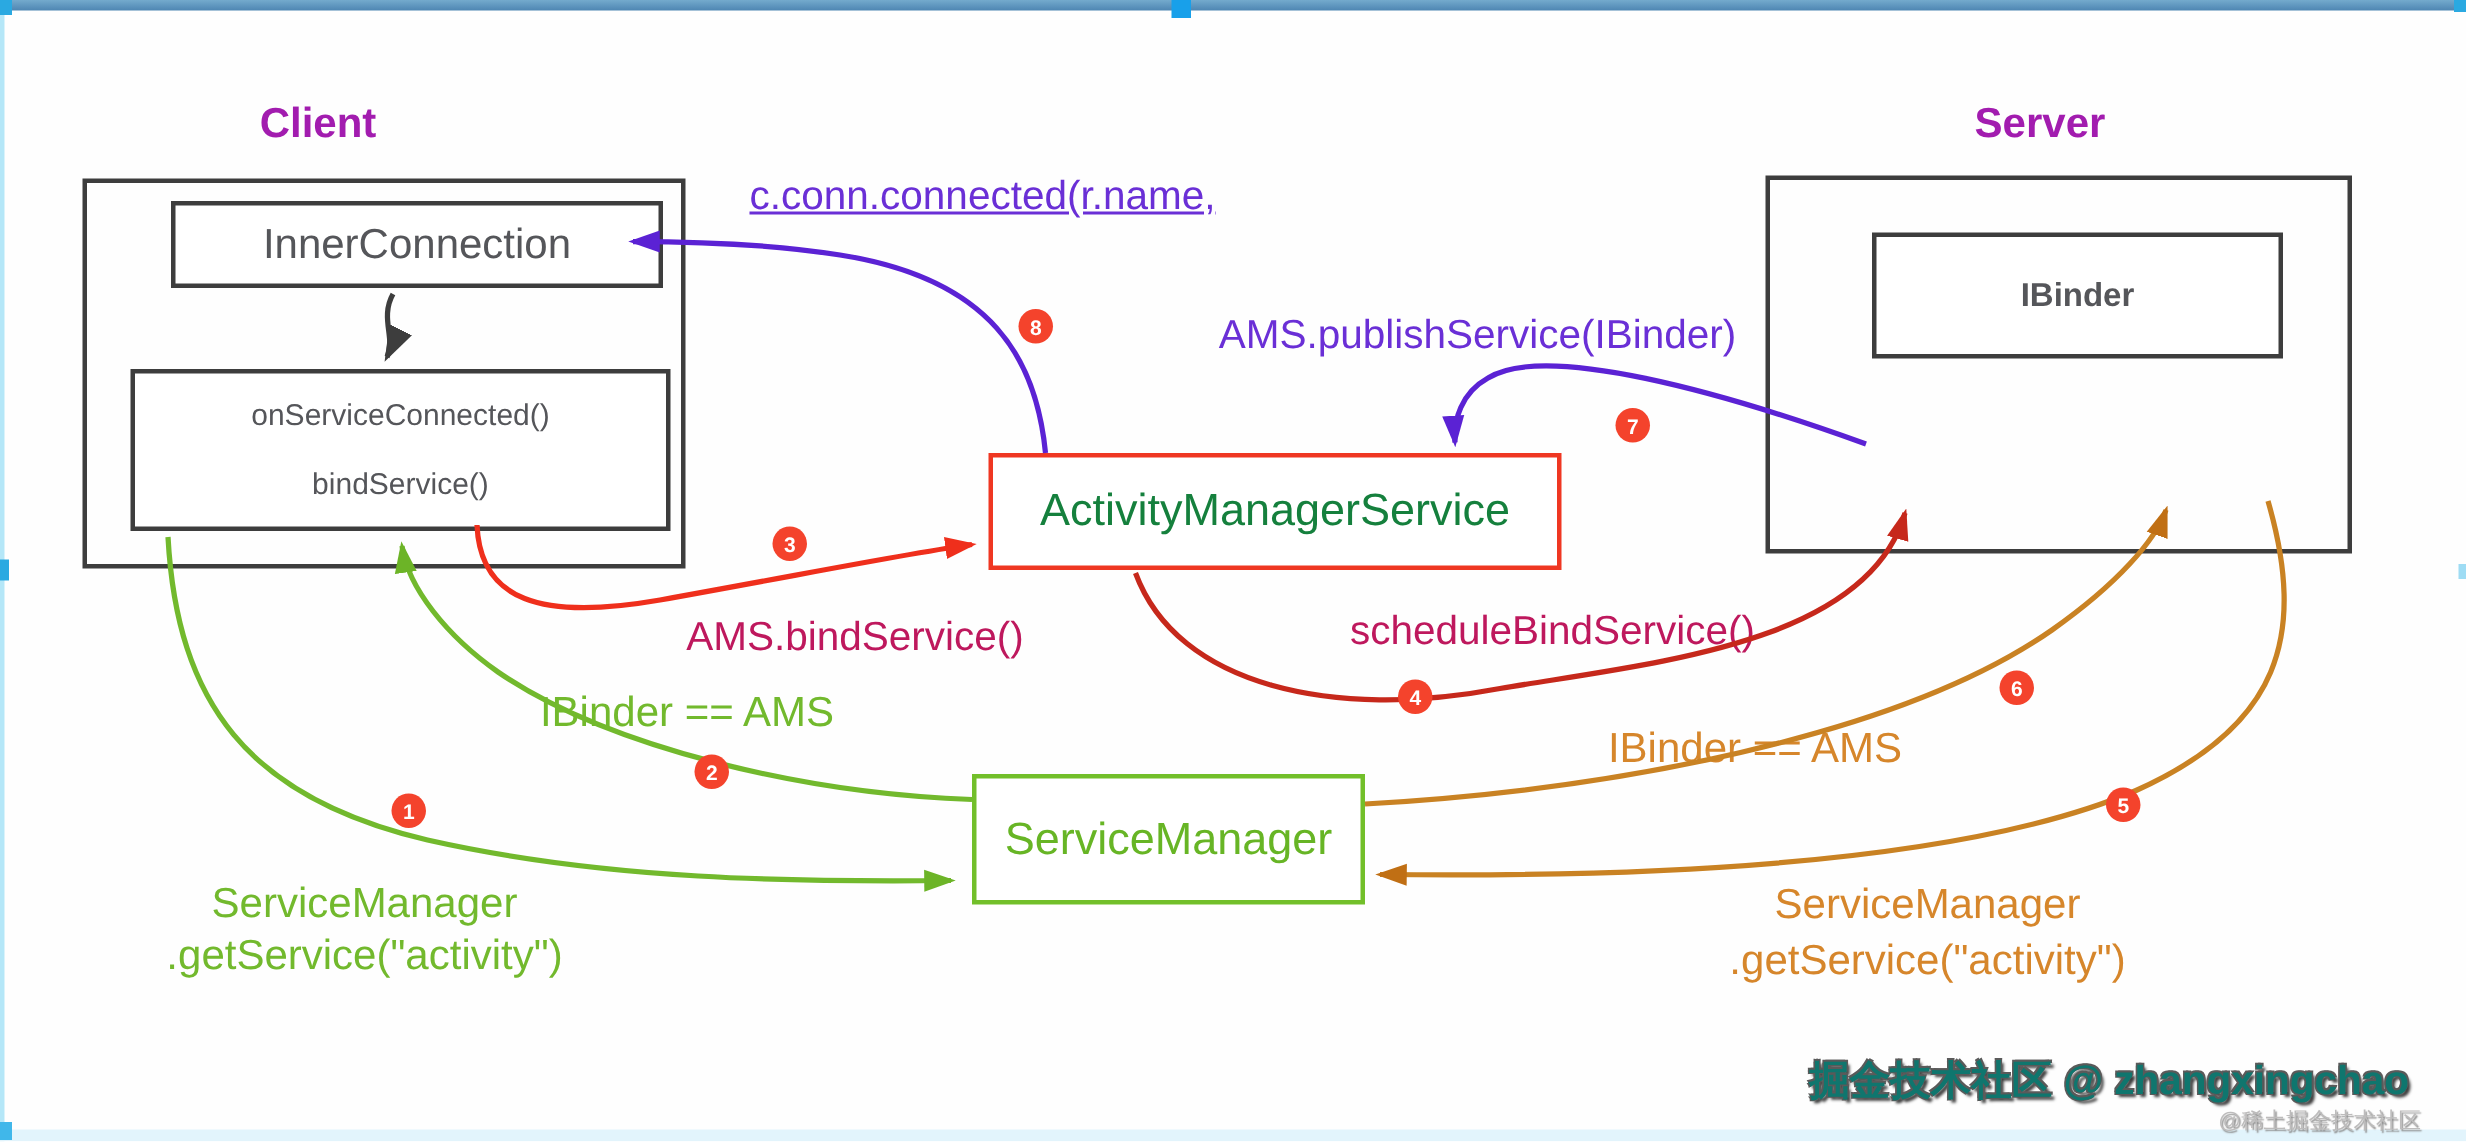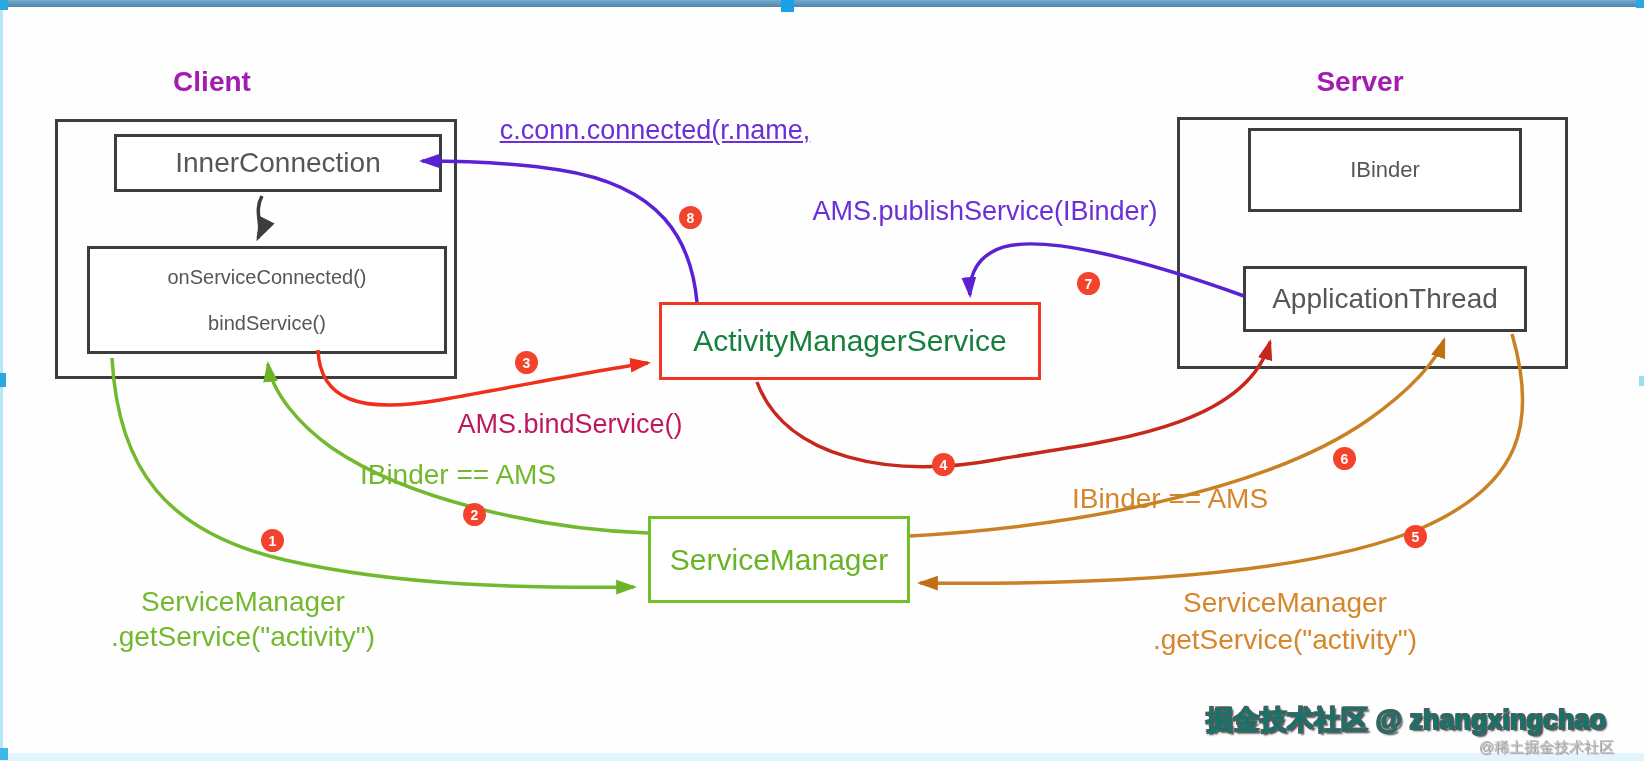--- a/index.html
+++ b/index.html
@@ -22,36 +22,36 @@
   .sq.bl{left:0;top:748px;width:8px;height:12px;background:#40b7ea;}
 
   
   .box{position:absolute;border:3px solid #3d3d3d;background:#ffffff;
     display:flex;flex-direction:column;align-items:center;justify-content:center;
     color:#55565a;box-sizing:border-box;}
   .client-outer{left:55px;top:119px;width:402px;height:260px;background:transparent;}
   .inner-connection{left:114px;top:134px;width:328px;height:58px;font-size:28px;}
   .onservice-box{left:87px;top:246px;width:360px;height:108px;font-size:20px;line-height:46px;}
   .server-outer{left:1177px;top:117px;width:391px;height:252px;background:transparent;}
-  .ibinder-box{left:1248px;top:128px;width:274px;height:84px;font-size:22px;}
+  .ibinder-box{left:1248px;top:155px;width:274px;height:84px;font-size:22px;font-weight:bold;}
   .appthread-box{left:1243px;top:266px;width:284px;height:66px;font-size:28px;}
   .ams-box{left:659px;top:302px;width:382px;height:78px;border-color:#ef3722;color:#15803d;font-size:30px;}
   .sm-box{left:648px;top:516px;width:262px;height:87px;border-color:#72bf2a;color:#67b525;font-size:30px;}
 
   
   .lbl{position:absolute;transform:translateX(-50%);white-space:nowrap;text-align:center;}
   .title{font-weight:bold;font-size:28px;color:#a21caf;}
   .client-title{left:212px;top:66px;}
   .server-title{left:1360px;top:66px;}
   .purple{color:#6a2fd6;}
   .redtxt{color:#be185d;}
   .greentxt{color:#72b92d;}
   .orangetxt{color:#d6862b;}
   .f8-label{left:655px;top:112px;font-size:27px;line-height:37px;text-decoration:underline;}
-  .f7-label{left:985px;top:196px;font-size:27px;}
+  .f7-label{left:985px;top:208px;font-size:27px;}
   .f3-label{left:570px;top:409px;font-size:27px;}
   .f4-label{left:1035px;top:405px;font-size:27px;}
   .f2-label{left:458px;top:459px;font-size:28px;}
   .f6-label{left:1170px;top:483px;font-size:28px;}
   .f1-label{left:243px;top:584px;font-size:28px;line-height:35px;}
   .f5-label{left:1285px;top:584px;font-size:28px;line-height:37px;}
 
   
   svg.wires{position:absolute;left:0;top:0;width:1644px;height:761px;pointer-events:none;z-index:5;}
   .box,.lbl{z-index:2;}
@@ -92,36 +92,34 @@
   </div>
   <div class="box onservice-box">
     <span>onServiceConnected()</span>
     <span>bindService()</span>
   </div>
 
   <div class="box server-outer"></div>
   <div class="box ibinder-box">
     <span>IBinder</span>
   </div>
-  <div class="box appthread-box">
-    <span>ApplicationThread</span>
-  </div>
 
   <div class="box ams-box">
     <span>ActivityManagerService</span>
   </div>
   <div class="box sm-box">
     <span>ServiceManager</span>
   </div>
 
   <div class="lbl purple f8-label">
     <div>c.conn.connected(r.name,</div>
   </div>
   <div class="lbl purple f7-label">AMS.publishService(IBinder)</div>
   <div class="lbl redtxt f3-label">AMS.bindService()</div>
+  <div class="lbl redtxt f4-label">scheduleBindService()</div>
   <div class="lbl greentxt f2-label">IBinder == AMS</div>
   <div class="lbl orangetxt f6-label">IBinder == AMS</div>
   <div class="lbl greentxt f1-label">
     <div>ServiceManager</div>
     <div>.getService("activity")</div>
   </div>
   <div class="lbl orangetxt f5-label">
     <div>ServiceManager</div>
     <div>.getService("activity")</div>
   </div>

